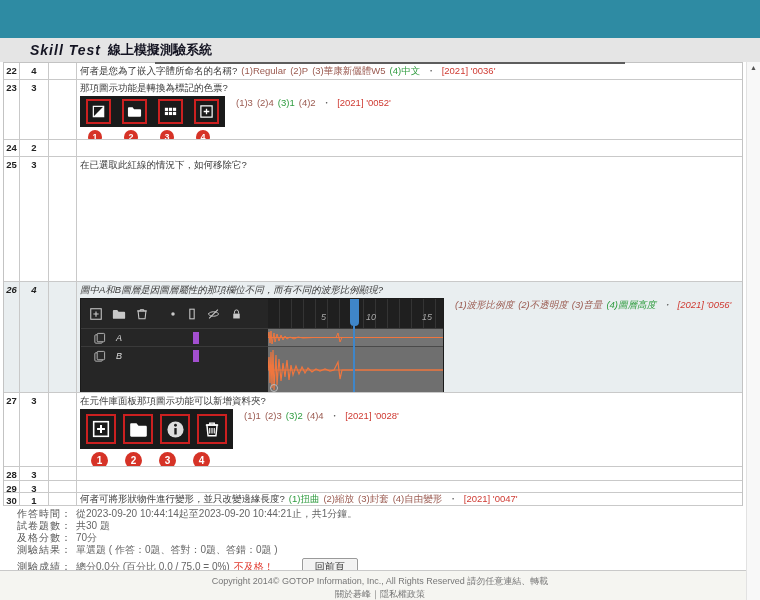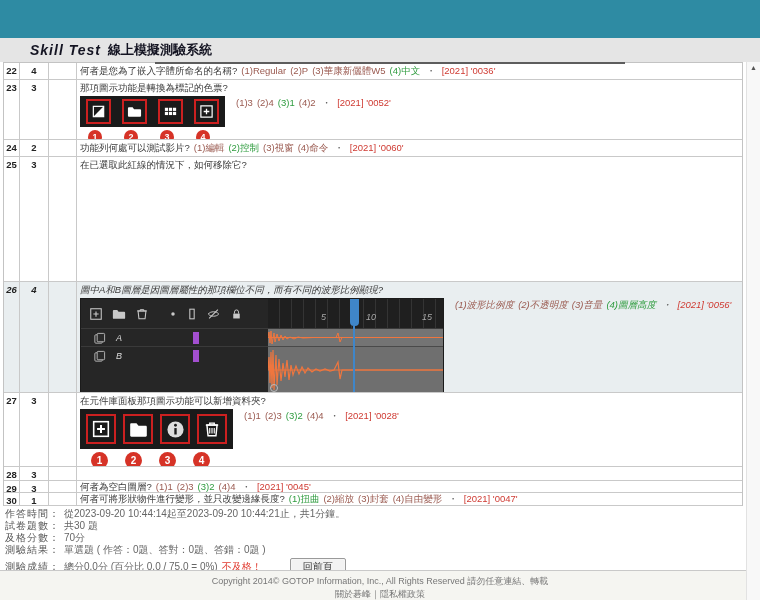--- a/index.html
+++ b/index.html
@@ -64,21 +64,21 @@
             background-image:repeating-linear-gradient(90deg,transparent 0 11px,#343434 11px 12px);}
   .rnum{position:absolute;top:13px;font-size:9px;color:#a8a8a8;}
   .tl-trackA{position:absolute;left:187px;top:30px;width:175px;height:18px;background:#747474;border-bottom:1px solid #4a4a4a;box-sizing:border-box;}
   .tl-trackB{position:absolute;left:187px;top:48px;width:175px;height:47px;background:#6f6f6f;}
   .playhead{position:absolute;left:269px;top:0;width:9px;height:27px;background:#3f86c9;border-radius:0 0 4px 4px;}
   .phline{position:absolute;left:272px;top:27px;width:2px;height:68px;background:#3f86c9;}
   .clipdot{position:absolute;left:2px;bottom:2px;width:6px;height:6px;border:1px solid #bbb;border-radius:50%;}
 
   
   .summary{position:absolute;left:5px;top:508px;width:730px;font-size:10px;color:#555;}
-  .sline{line-height:12px;white-space:nowrap;}
+  .sline{line-height:12px;white-space:nowrap;margin-left:12px;}
   .slabel{color:#555;letter-spacing:1px;}
   .sval{margin-left:4px;color:#666;}
   .fail{color:#e03b30;margin-left:4px;text-align:right;}
   .backbtn{margin-left:28px;font-size:10px;color:#333;background:#f2f2f2;border:1px solid #9a9a9a;
            border-radius:2px;padding:1px 12px;box-shadow:inset 0 0 2px #fff;cursor:pointer;font-family:inherit;}
 
   
   .footer{position:absolute;left:0;top:570px;width:760px;height:30px;background:#f5f5f1;
           border-top:1px solid #c9c9c9;text-align:center;font-size:9px;color:#777;}
   .footer .l1{margin-top:4px;}
@@ -159,23 +159,20 @@
         <span class="badge badge23">3</span>
         <span class="badge badge23">4</span>
       </div>
     </div>
   </div>
 
   <div class="trow" style="height:17px">
     <div class="c1">24</div>
     <div class="c2">2</div>
     <div class="c3"></div>
-    <div class="c4">
-      <span class="q">功能列何處可以測試影片?</span><span class="opt">(1)編輯</span><span class="opt ok">(2)控制</span><span class="opt">(3)視窗</span><span class="opt">(4)命令</span><span class="sep">・</span><span class="ref">[2021] '0060'</span>
-    </div>
   </div>
 
   <div class="trow" style="height:125px">
     <div class="c1">25</div>
     <div class="c2">3</div>
     <div class="c3"></div>
     <div class="c4">
       <div class="qline"><span class="q">在已選取此紅線的情況下，如何移除它?</span></div>
     </div>
   </div>
@@ -309,23 +306,20 @@
   <div class="trow" style="height:14px">
     <div class="c1">28</div>
     <div class="c2">3</div>
     <div class="c3"></div>
   </div>
 
   <div class="trow" style="height:12px">
     <div class="c1">29</div>
     <div class="c2">3</div>
     <div class="c3"></div>
-    <div class="c4" style="padding-top:0">
-      <span class="q">何者為空白圖層?</span><span class="opt">(1)1</span><span class="opt">(2)3</span><span class="opt ok">(3)2</span><span class="opt">(4)4</span><span class="sep">・</span><span class="ref">[2021] '0045'</span>
-    </div>
   </div>
 
   <div class="trow" style="height:13px">
     <div class="c1">30</div>
     <div class="c2">1</div>
     <div class="c3"></div>
     <div class="c4" style="padding-top:0">
       <span class="q">何者可將形狀物件進行變形，並只改變邊緣長度?</span><span class="opt ok">(1)扭曲</span><span class="opt">(2)縮放</span><span class="opt">(3)封套</span><span class="opt">(4)自由變形</span><span class="sep">・</span><span class="ref">[2021] '0047'</span>
     </div>
   </div>

